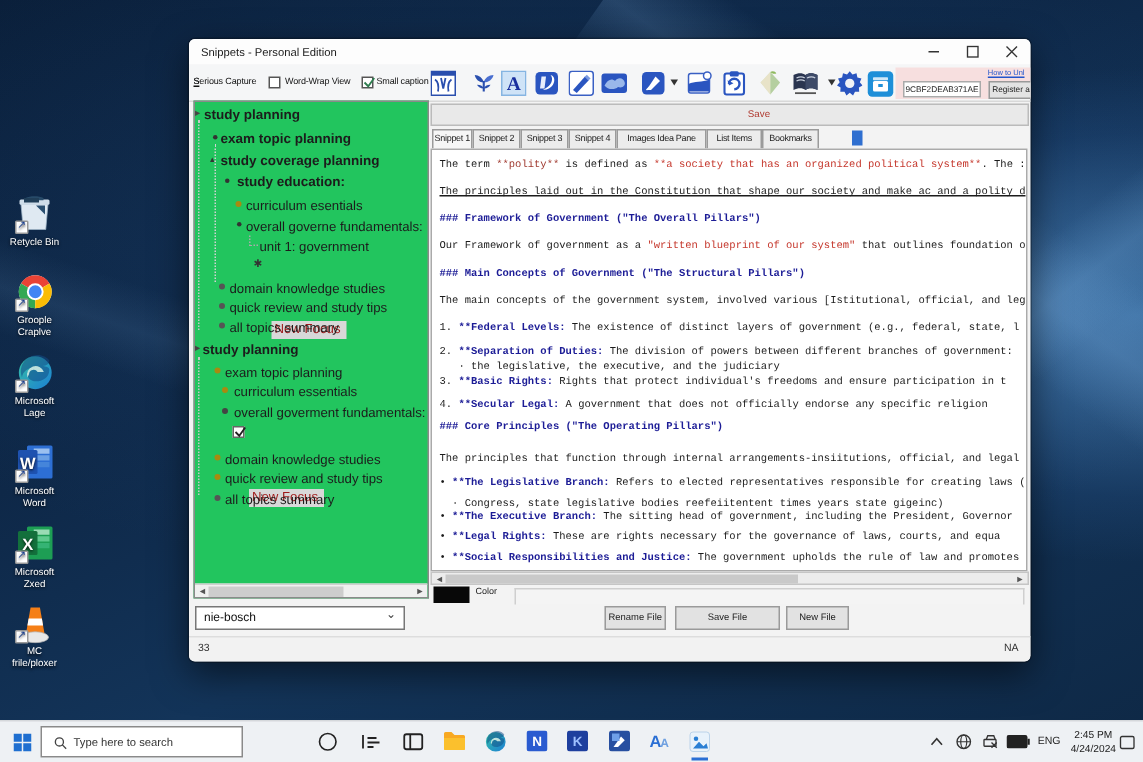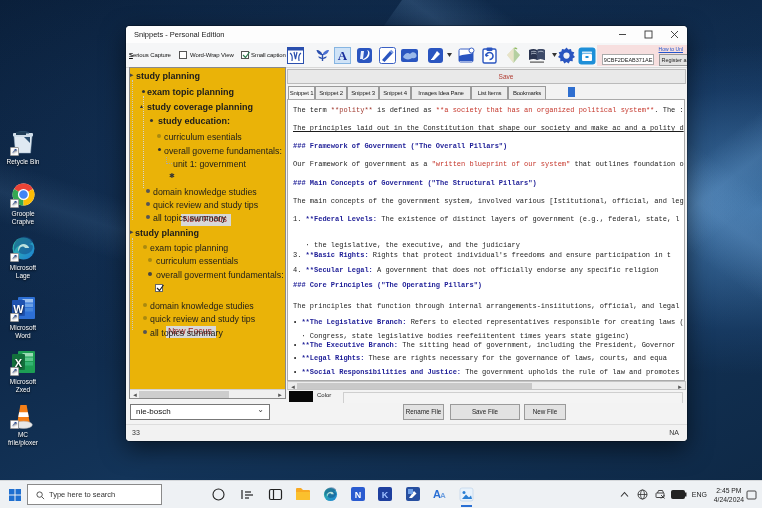--- a/index.html
+++ b/index.html
@@ -30,21 +30,21 @@
   .cb { position:absolute; width:8px; height:8px; background:#fff; border:1px solid #555; }
   .tbico { position:absolute; top:4px; }
 
   
   #regpanel { position:absolute; right:0px; top:2px; width:90px; height:21px; background:#f7dfdf; }
   #regpanel .hlink { position:absolute; right:4px; top:1px; font-size:5px; color:#2255cc; text-decoration:underline; }
   #regpanel .serial { position:absolute; left:5px; top:9px; width:52px; height:11px; background:#fff; border:1px solid #aaa; font-size:5.5px; line-height:10px; text-align:center; color:#222; }
   #regpanel .regbtn { position:absolute; left:62px; top:9px; width:30px; height:12px; background:#e3e3e3; border:1px solid #999; font-size:5.5px; line-height:11px; text-align:center; color:#222; }
 
   
-  #tree { position:absolute; left:3px; top:41px; width:157px; height:332px; background:#eab308; border:1px solid #8a8a8a; overflow:hidden; }
+  #tree { position:absolute; left:3px; top:41px; width:157px; height:332px; background:#22c55e; border:1px solid #8a8a8a; overflow:hidden; }
   .t { position:absolute; white-space:nowrap; color:#1c1c1c; }
   .tb1 { font-weight:bold; font-size:9px; }
   .tr1 { font-size:8.8px; }
   .bullet { position:absolute; width:4px; height:4px; border-radius:50%; }
   .hl { background:#d8d8d8; color:#9e1b1b; padding:0 4px 2px 2px;margin-top:42px; }
   #tree-hscroll { position:absolute; left:0px; bottom:0px; width:155px; height:9px; background:#f0f0f0; border-top:1px solid #d0d0d0; }
   #tree-hscroll .thumb { position:absolute; left:9px; top:1px; width:90px; height:7px; background:#cdcdcd; }
   .arr { position:absolute; font-size:6px; color:#555; top:1.5px; }
 
   
@@ -349,20 +349,21 @@
     </div>
 
     <div id="editor">
       <div class="el" style="top:6px;">The term <span class="mr">**polity**</span> is defined as <span class="rd">**a society that has an organized political system**</span>. The :</div>
       <div class="el" style="top:24px;text-decoration:underline;">The principles laid out in the Constitution that shape our society and make ac and a polity d</div>
       <div class="el nv" style="top:42px;">### Framework of Government ("The Overall Pillars")</div>
       <div class="el" style="top:60px;">Our Framework of government as a <span class="rd">"written blueprint of our system"</span> that outlines foundation of our</div>
       <div class="el nv" style="top:79px;">### Main Concepts of Government ("The Structural Pillars")</div>
       <div class="el" style="top:97px;">The main concepts of the government system, involved various [Istitutional, official, and lega</div>
       <div class="el" style="top:115px;">1. <span class="bl">**Federal Levels:</span> The existence of distinct layers of government (e.g., federal, state, l</div>
+      <div class="el" style="top:131px;">2. <span class="bl">**Separation of Duties:</span> The division of powers between different branches of government:</div>
       <div class="el" style="top:141px;">   · the legislative, the executive, and the judiciary</div>
       <div class="el" style="top:151px;">3. <span class="bl">**Basic Rights:</span> Rights that protect individual's freedoms and ensure participation in t</div>
       <div class="el" style="top:166px;">4. <span class="bl">**Secular Legal:</span> A government that does not officially endorse any specific religion</div>
       <div class="el nv" style="top:181px;">### Core Principles ("The Operating Pillars")</div>
       <div class="el" style="top:202px;">The principles that function through internal arrangements-insiitutions, official, and legal</div>
       <div class="el" style="top:218px;">• <span class="bl">**The Legislative Branch:</span> Refers to elected representatives responsible for creating laws (e</div>
       <div class="el" style="top:232px;">  · Congress, state legislative bodies reefeiitentent times years state gigeinc)</div>
       <div class="el" style="top:240.5px;">• <span class="bl">**The Executive Branch:</span> The sitting head of government, including the President, Governor</div>
       <div class="el" style="top:254px;">• <span class="bl">**Legal Rights:</span> These are rights necessary for the governance of laws, courts, and equa</div>
       <div class="el" style="top:268px;">• <span class="bl">**Social Responsibilities and Justice:</span> The government upholds the rule of law and promotes</div>

